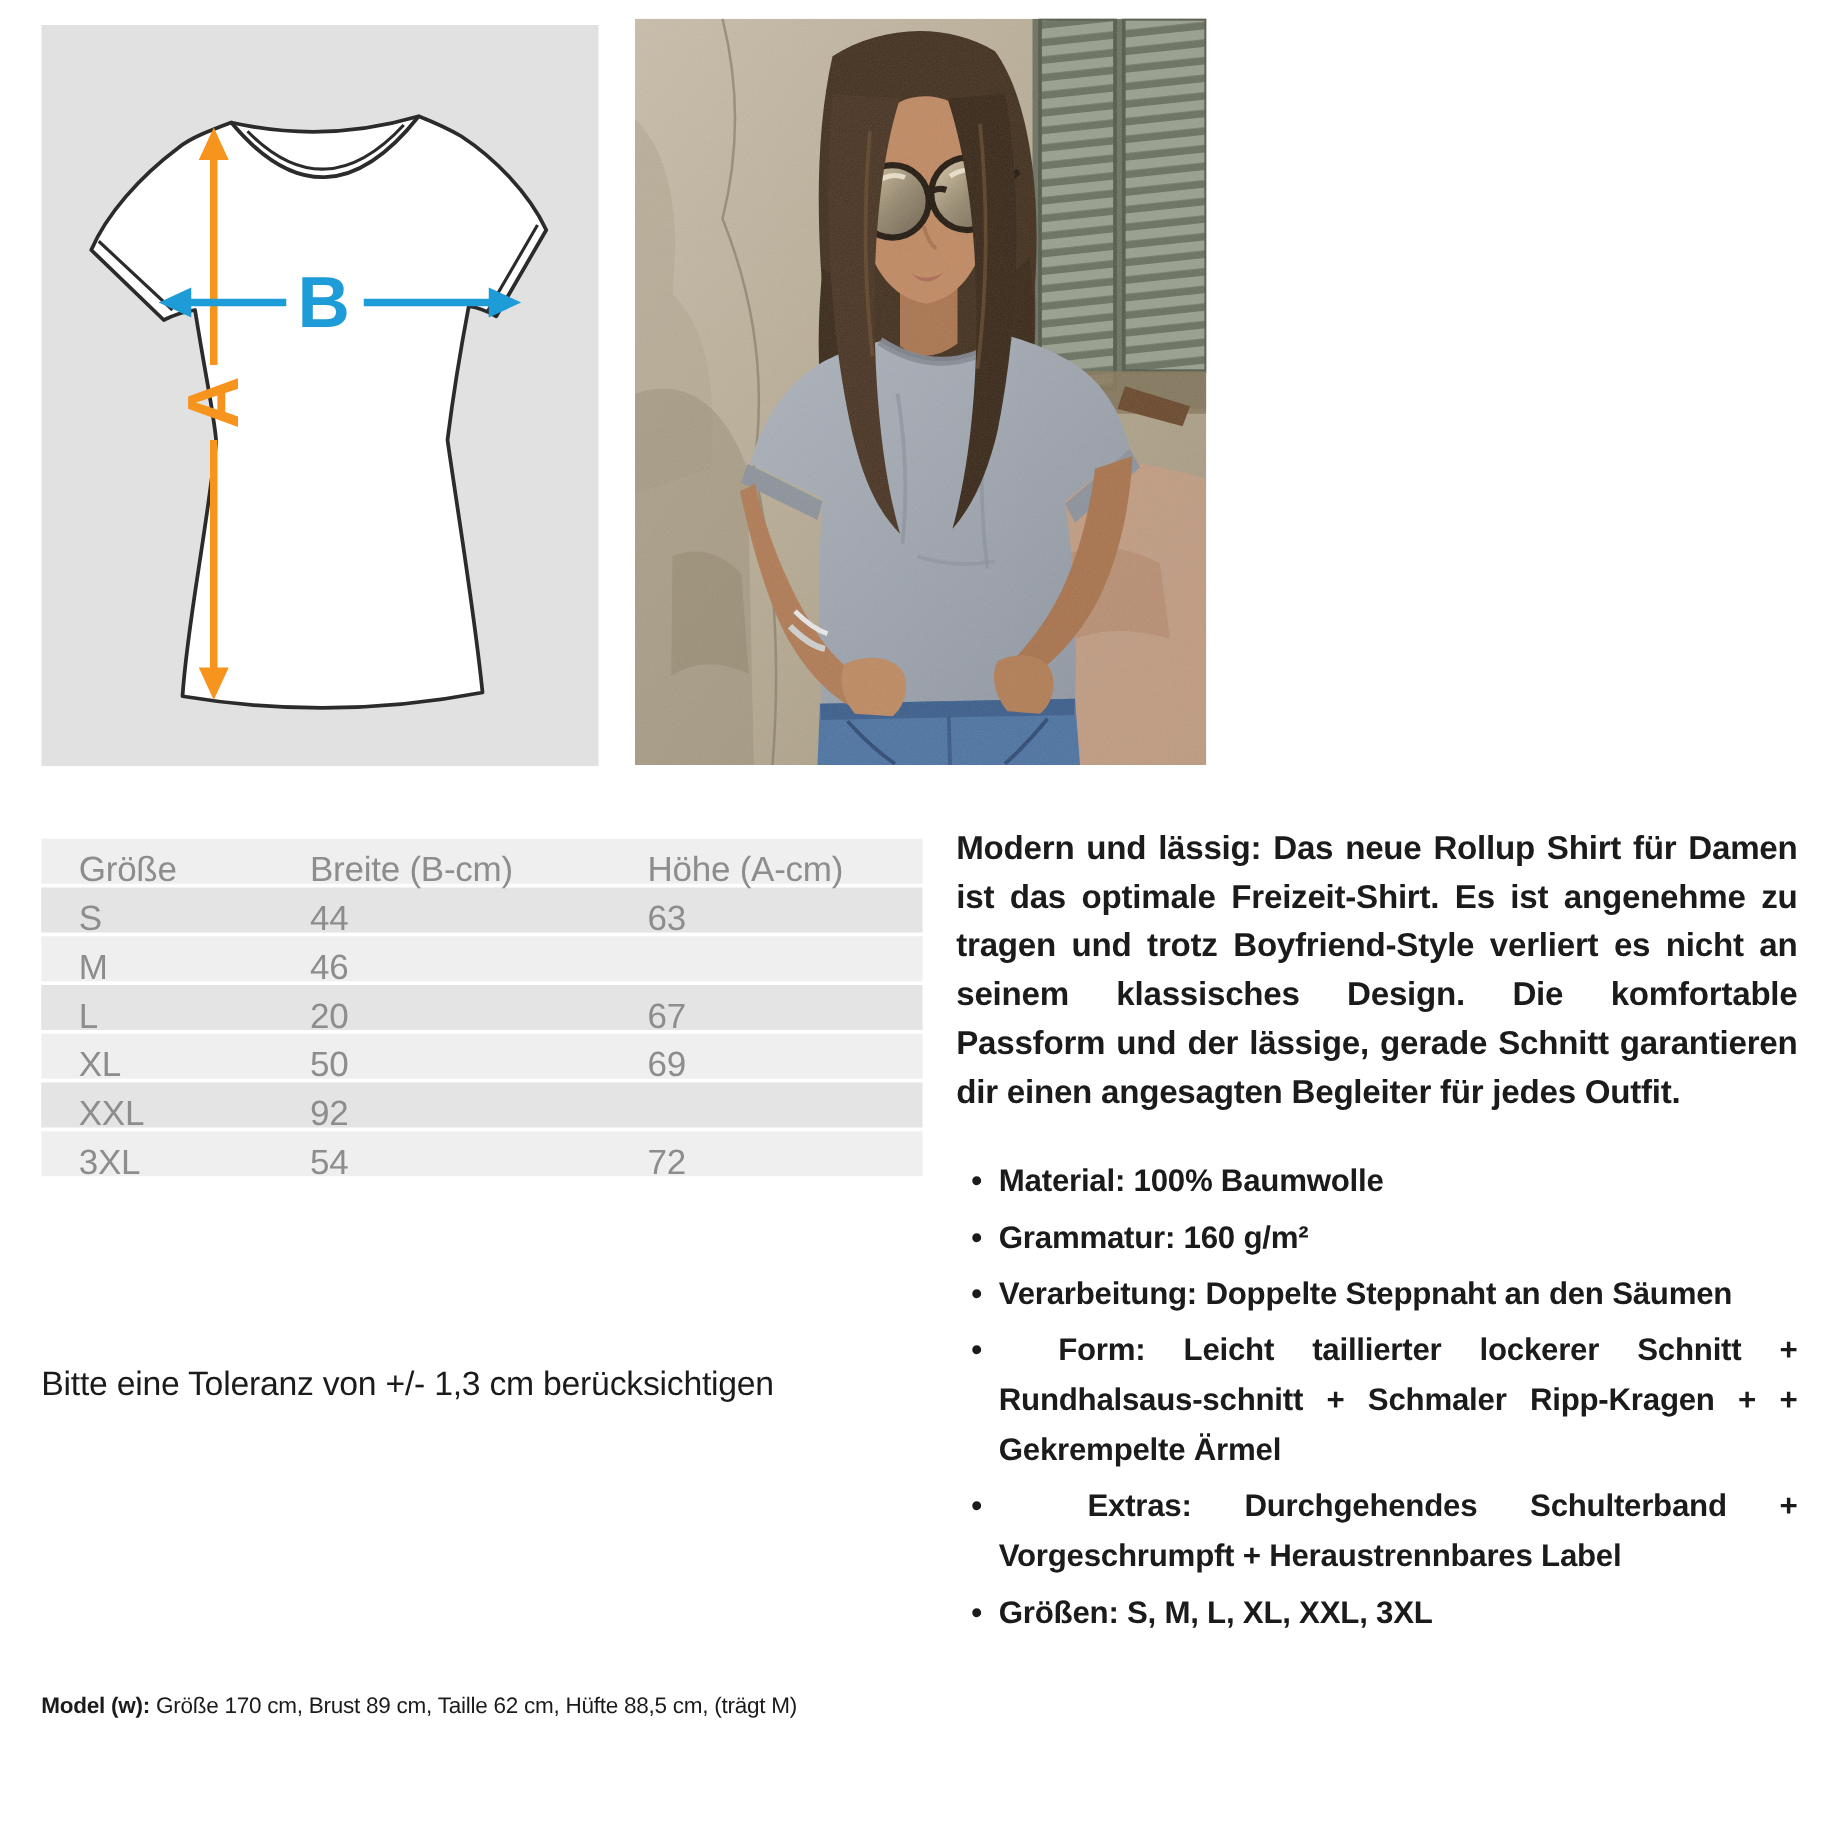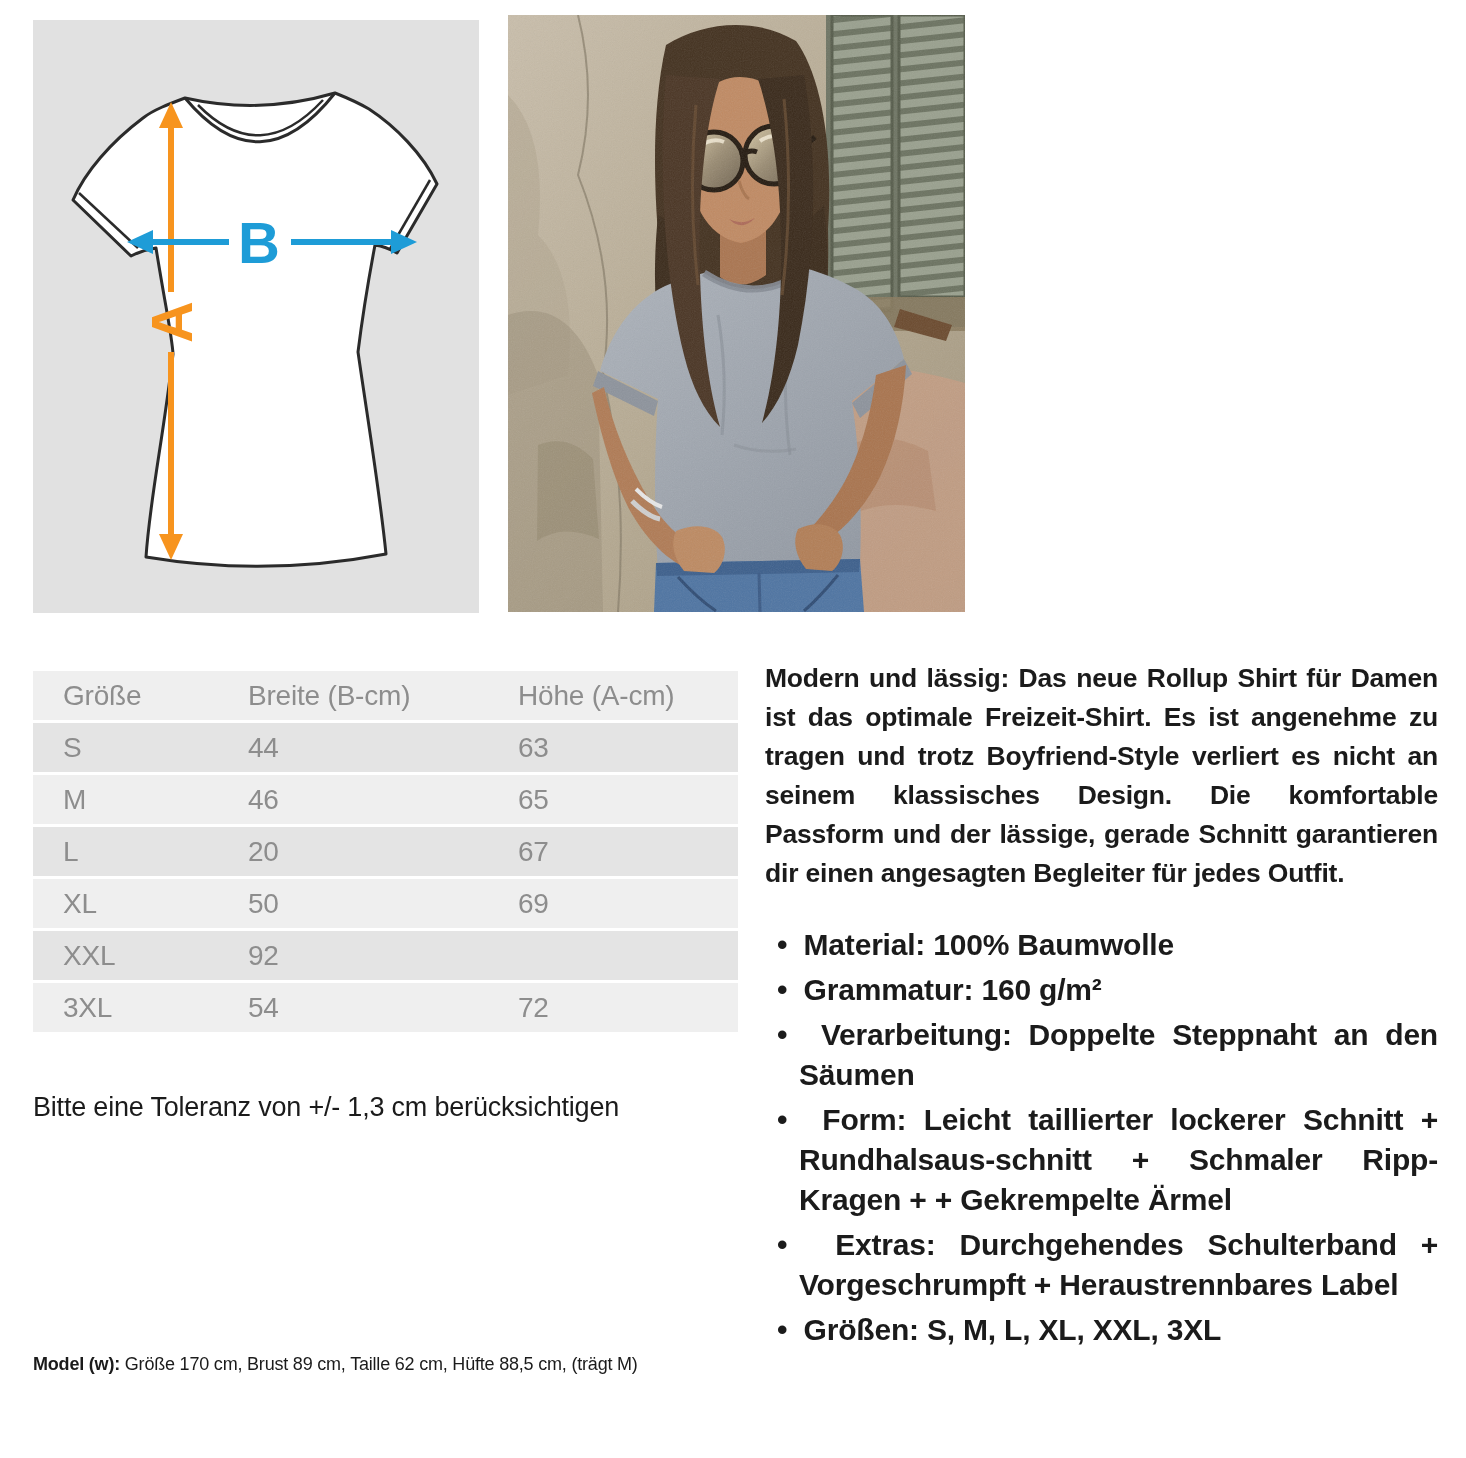--- a/index.html
+++ b/index.html
@@ -6,32 +6,32 @@
   html,body { background:#ffffff; }
   body { font-family:"Liberation Sans","DejaVu Sans",sans-serif; color:#1b1b1b; }
   .page { position:relative; width:1466px; height:1458px; background:#ffffff; overflow:hidden; }
 
   .diagram-panel { position:absolute; left:33px; top:20px; width:446px; height:593px; }
   .photo-panel   { position:absolute; left:508px; top:15px; width:457px; height:597px; }
   .diagram-panel svg, .photo-panel svg { display:block; width:100%; height:100%; }
 
   
   .size-table { position:absolute; left:33px; top:671px; width:705px; }
-  .t-row { display:grid; grid-template-columns:215px 270px 220px; height:49px; line-height:49px;
+  .t-row { display:grid; grid-template-columns:215px 270px 220px; height:36px; line-height:49px;
            margin-bottom:3px; background:#efefef; }
   .t-row.alt { background:#e4e4e4; }
   .t-cell { font-size:28px; color:#8d8d8d; letter-spacing:-0.2px; }
   .t-cell:first-child { padding-left:30px; }
 
   .tolerance { position:absolute; left:33px; top:1092px; font-size:27px; letter-spacing:-0.2px; }
 
   .right-col { position:absolute; left:765px; top:659px; width:673px;font-weight:bold; }
   .description { font-size:26.5px; line-height:39px; text-align:justify; letter-spacing:-0.2px; }
   .features { list-style:none; margin-top:32px; }
-  .feature { font-size:30px; line-height:40px; margin-bottom:5px; padding-left:34px;
+  .feature { font-size:25px; line-height:40px; margin-bottom:5px; padding-left:34px;
              text-indent:-22px; text-align:justify; letter-spacing:-0.2px; }
   .feature::before { content:"\2022\00a0\00a0"; }
 
   .model-info { position:absolute; left:33px; top:1344px; width:730px; font-size:18px;
                 line-height:41px; letter-spacing:-0.2px; }
   .model-info .bold { font-weight:bold; }
 </style>
 </head>
 <body>
 
@@ -193,21 +193,20 @@
       <div class="t-cell">Höhe (A-cm)</div>
     </div>
     <div class="t-row alt">
       <div class="t-cell">S</div>
       <div class="t-cell">44</div>
       <div class="t-cell">63</div>
     </div>
     <div class="t-row">
       <div class="t-cell">M</div>
       <div class="t-cell">46</div>
-      <div class="t-cell">65</div>
     </div>
     <div class="t-row alt">
       <div class="t-cell">L</div>
       <div class="t-cell">20</div>
       <div class="t-cell">67</div>
     </div>
     <div class="t-row">
       <div class="t-cell">XL</div>
       <div class="t-cell">50</div>
       <div class="t-cell">69</div>

